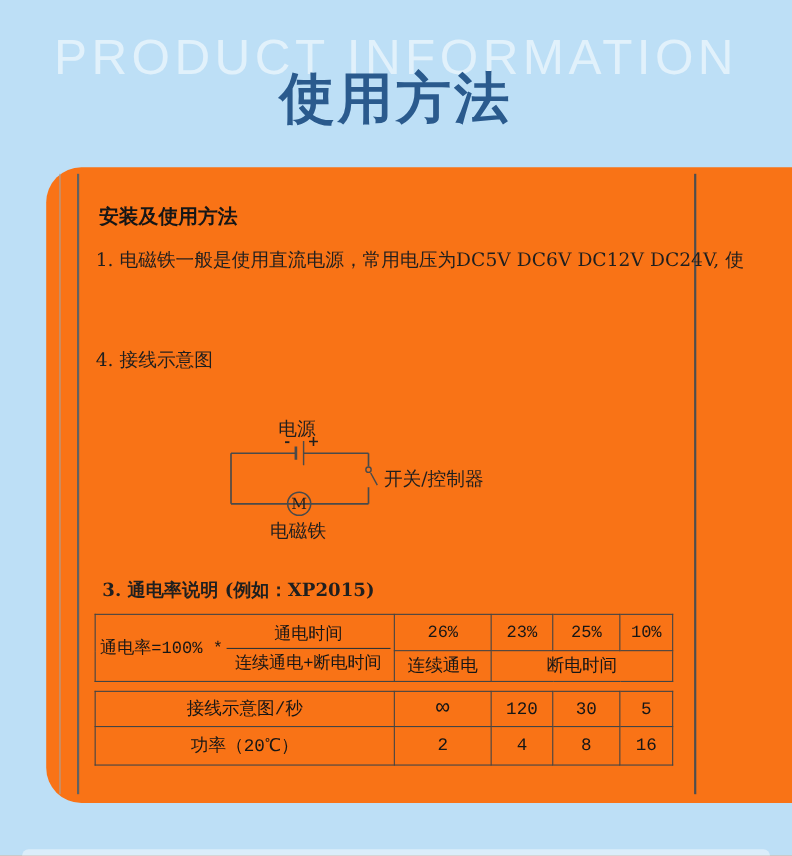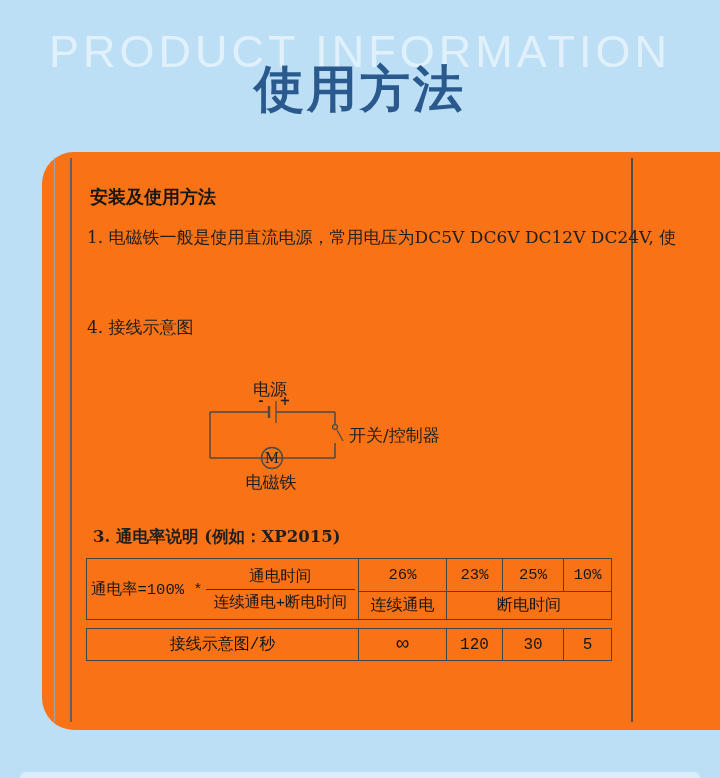--- a/index.html
+++ b/index.html
@@ -162,18 +162,25 @@
           <col style="width:48px">
         </colgroup>
       <tbody>
           <tr class="r3">
         <td>接线示意图/秒</td>
         <td class="infinity">∞</td>
         <td>120</td>
         <td>30</td>
         <td>5</td>
       </tr>
+      <tr class="r4">
+        <td>功率（20℃）</td>
+        <td>2</td>
+        <td>4</td>
+        <td>8</td>
+        <td>16</td>
+      </tr>
     </tbody>
       </table>
   </div>
 </div>
 
 <div class="next-section-edge"></div>
 
 </body></html>

